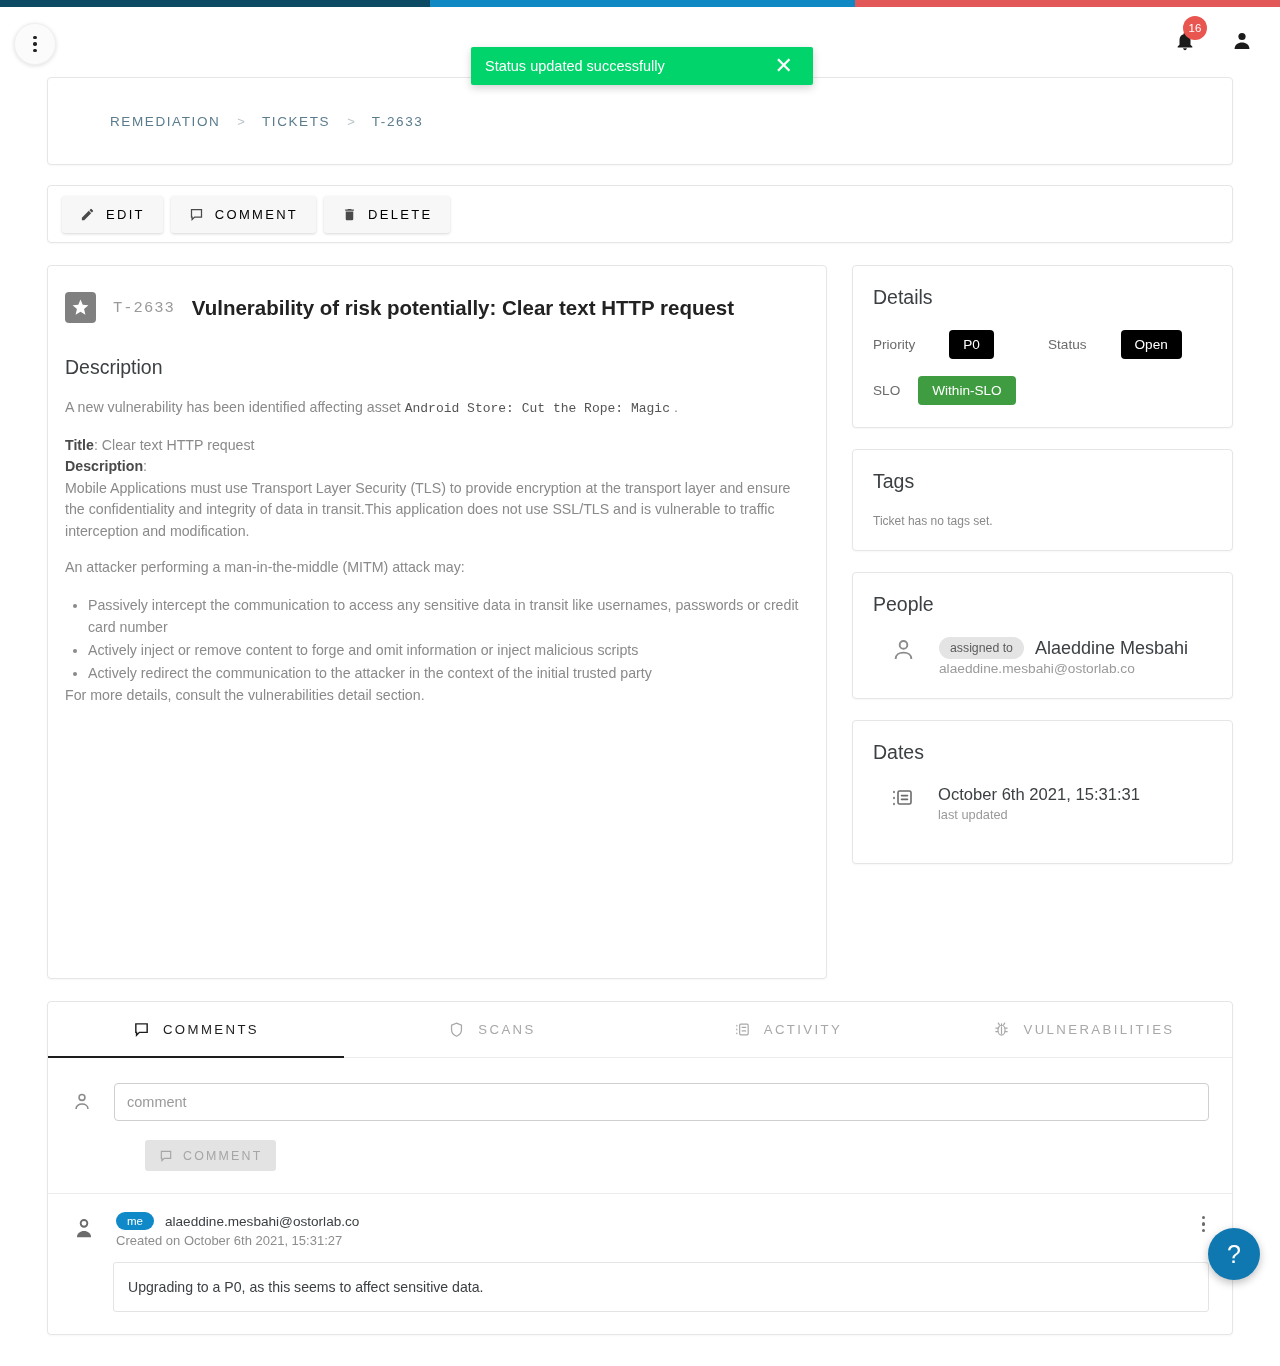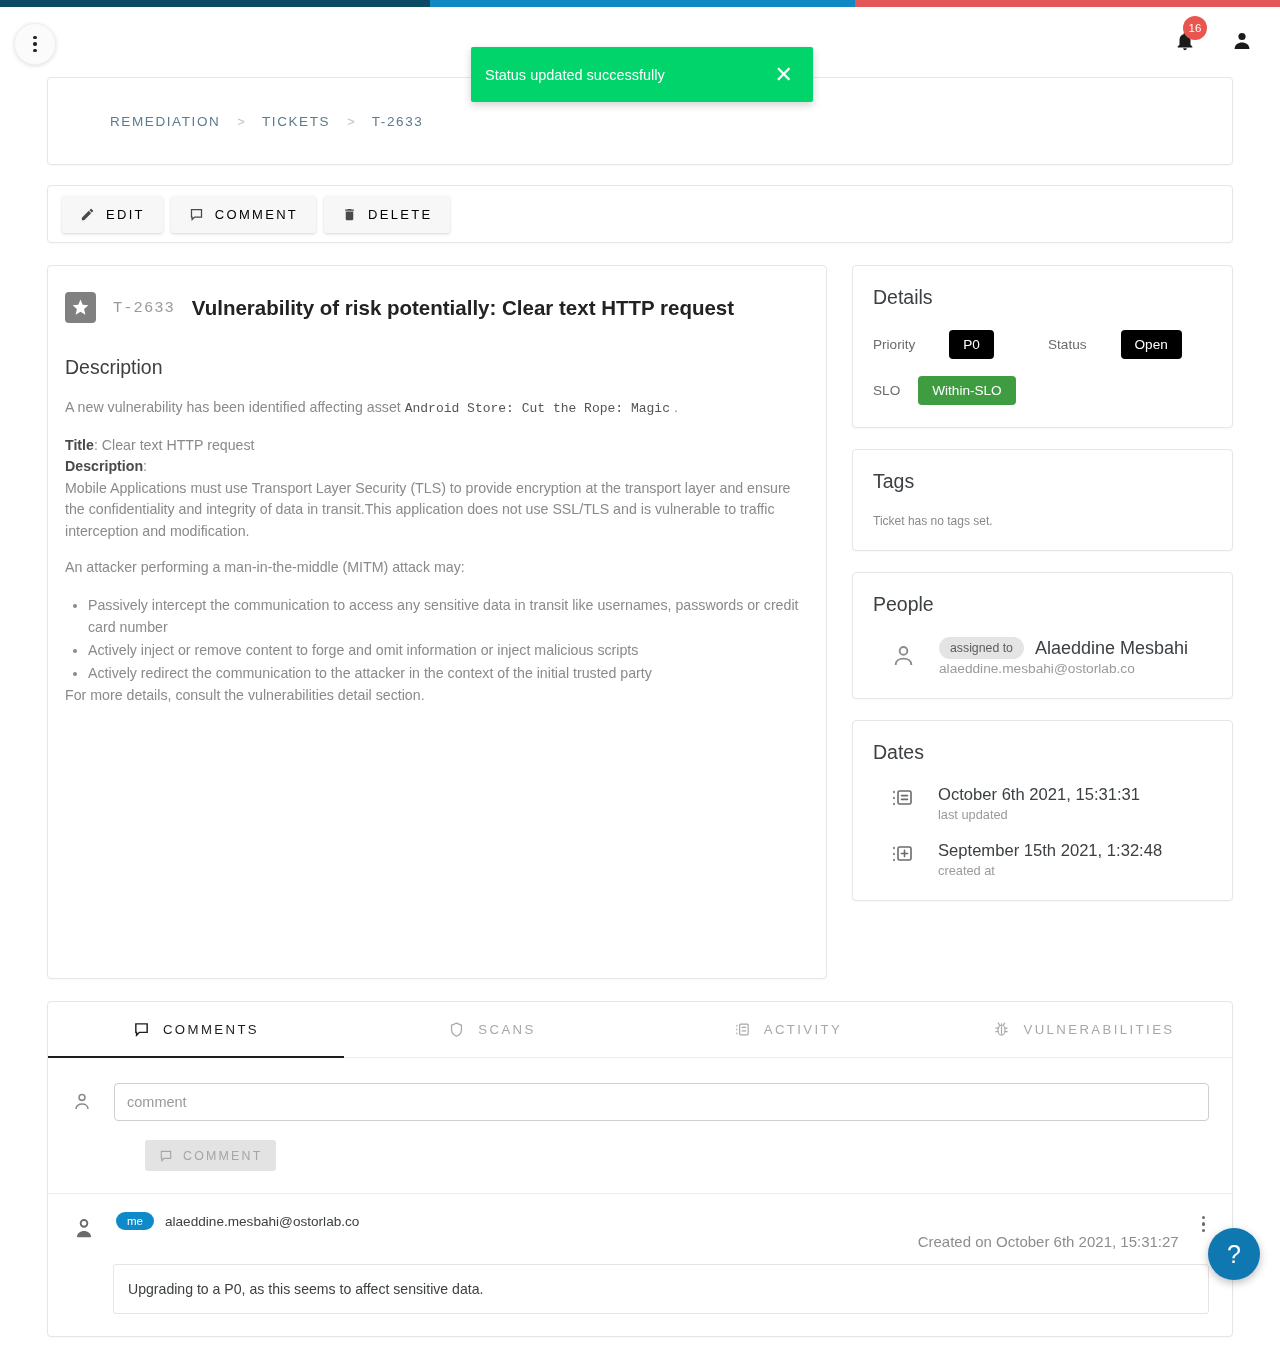--- a/index.html
+++ b/index.html
@@ -66,21 +66,21 @@
     font-size: 13.5px; letter-spacing: 1.6px;
     color: #5b7c8d; text-decoration: none; cursor: pointer;
   }
   .crumb-sep { color: #b9c4c9; font-size: 13px; }
   .crumb.current { color: #5b7c8d; }
 
   
   .toast {
     position: absolute;
     left: 423px; top: -31px;
-    width: 342px; height: 55px;
+    width: 342px; height: 38px;
     background: #00d46a;
     display: flex; align-items: center; justify-content: space-between;
     padding: 0 14px 0 14px;
     color: #fff; font-size: 14.5px;
     box-shadow: 0 3px 8px rgba(0,0,0,.18);
     border-radius: 2px;
     z-index: 40;
   }
   .toast-close { font-size: 22px; line-height: 1; cursor: pointer; padding: 0 6px; font-weight: 300; }
 
@@ -135,21 +135,21 @@
     display: inline-flex; align-items: center; justify-content: center;
     height: 29px; padding: 0 14px; border-radius: 4px;
     color: #fff; font-size: 13.6px;
   }
   .pill-red { background: #000000; margin-left: 16px; }
   .pill-green { background: #3f9c40; }
   .slot-pri { width: 175px; display: flex; align-items: center; gap: 18px; }
   .slot-sta { display: flex; align-items: center; gap: 18px; }
   .tags-empty { font-size: 12px; color: #8a8a8a; }
 
-  .person-row { display: flex; align-items: center; gap: 22px; padding-left: 17px; margin-top: 8px; }
+  .person-row { display: flex; align-items: flex-start; gap: 22px; padding-left: 17px; margin-top: 8px; }
   .person-body { display: flex; flex-direction: column; gap: 2px; }
   .person-line { display: flex; align-items: center; gap: 11px; }
   .chip-assigned {
     background: #e4e4e4; color: #5c5c5c;
     font-size: 12.3px; padding: 4px 11px; border-radius: 11px;
   }
   .person-name { font-size: 18px; color: #3c4043; }
   .person-mail { font-size: 13.7px; color: #9a9a9a; }
 
   .date-row { display: flex; align-items: flex-start; gap: 22px; padding-left: 17px; margin-bottom: 19px; }
@@ -191,21 +191,21 @@
   .divider { height: 1px; background: #ececec; margin: 22px 0 0 0; }
 
   .comment-item { padding: 18px 23px 0 23px; display: flex; gap: 19px; }
   .comment-meta { flex: 1; }
   .cm-line1 { display: flex; align-items: center; gap: 11px; }
   .chip-me {
     background: #1089c9; color: #fff; font-size: 11.5px;
     padding: 3px 11px; border-radius: 10px;
   }
   .cm-author { font-size: 13.6px; color: #3c4043; }
-  .cm-created { font-size: 15px; color: #8d8d8d; margin-top: 3px; text-align: right; }
+  .cm-created { font-size: 13px; color: #8d8d8d; margin-top: 3px; }
   .kebab { display: flex; flex-direction: column; gap: 3px; align-items: center; cursor: pointer; padding: 4px; }
   .kebab i { width: 3.3px; height: 3.3px; border-radius: 50%; background: #6b6b6b; display: block; }
 
   .comment-body {
     margin: 14px 23px 0 65px;
     border: 1px solid #e4e4e4; border-radius: 3px;
     padding: 16px 14px; min-height: 47px;
     font-size: 14.1px; color: #3c4043;
   }
 
@@ -389,31 +389,20 @@
             <path stroke="#6b6b6b" stroke-width="1.6" stroke-linecap="round" d="M4 6.5v1M4 12.5v1M4 18.5v1"></path>
             <rect x="8" y="6" width="13" height="13" rx="1.6" fill="none" stroke="#6b6b6b" stroke-width="1.6"></rect>
             <path stroke="#6b6b6b" stroke-width="1.6" stroke-linecap="round" d="M11.5 10.6h6M11.5 14.4h6"></path>
           </svg>
           <div>
             <div class="date-main">October 6th 2021, 15:31:31</div>
             <div class="date-sub">last updated</div>
           </div>
         </div>
 
-        <div class="date-row" style="margin-bottom:0">
-          <svg width="26" height="26" viewBox="0 0 26 26">
-            <path stroke="#6b6b6b" stroke-width="1.6" stroke-linecap="round" d="M4 6.5v1M4 12.5v1M4 18.5v1"></path>
-            <rect x="8" y="6" width="13" height="13" rx="1.6" fill="none" stroke="#6b6b6b" stroke-width="1.6"></rect>
-            <path stroke="#6b6b6b" stroke-width="1.6" stroke-linecap="round" d="M14.5 9.4v6.2M11.4 12.5h6.2"></path>
-          </svg>
-          <div>
-            <div class="date-main">September 15th 2021, 1:32:48</div>
-            <div class="date-sub">created at</div>
-          </div>
-        </div>
       </div>
 
     </div>
   </div>
 
   <div class="card bottom-card">
 
     <div class="tabrow">
       <button class="tab active">
         <svg width="17" height="17" viewBox="0 0 24 24">

